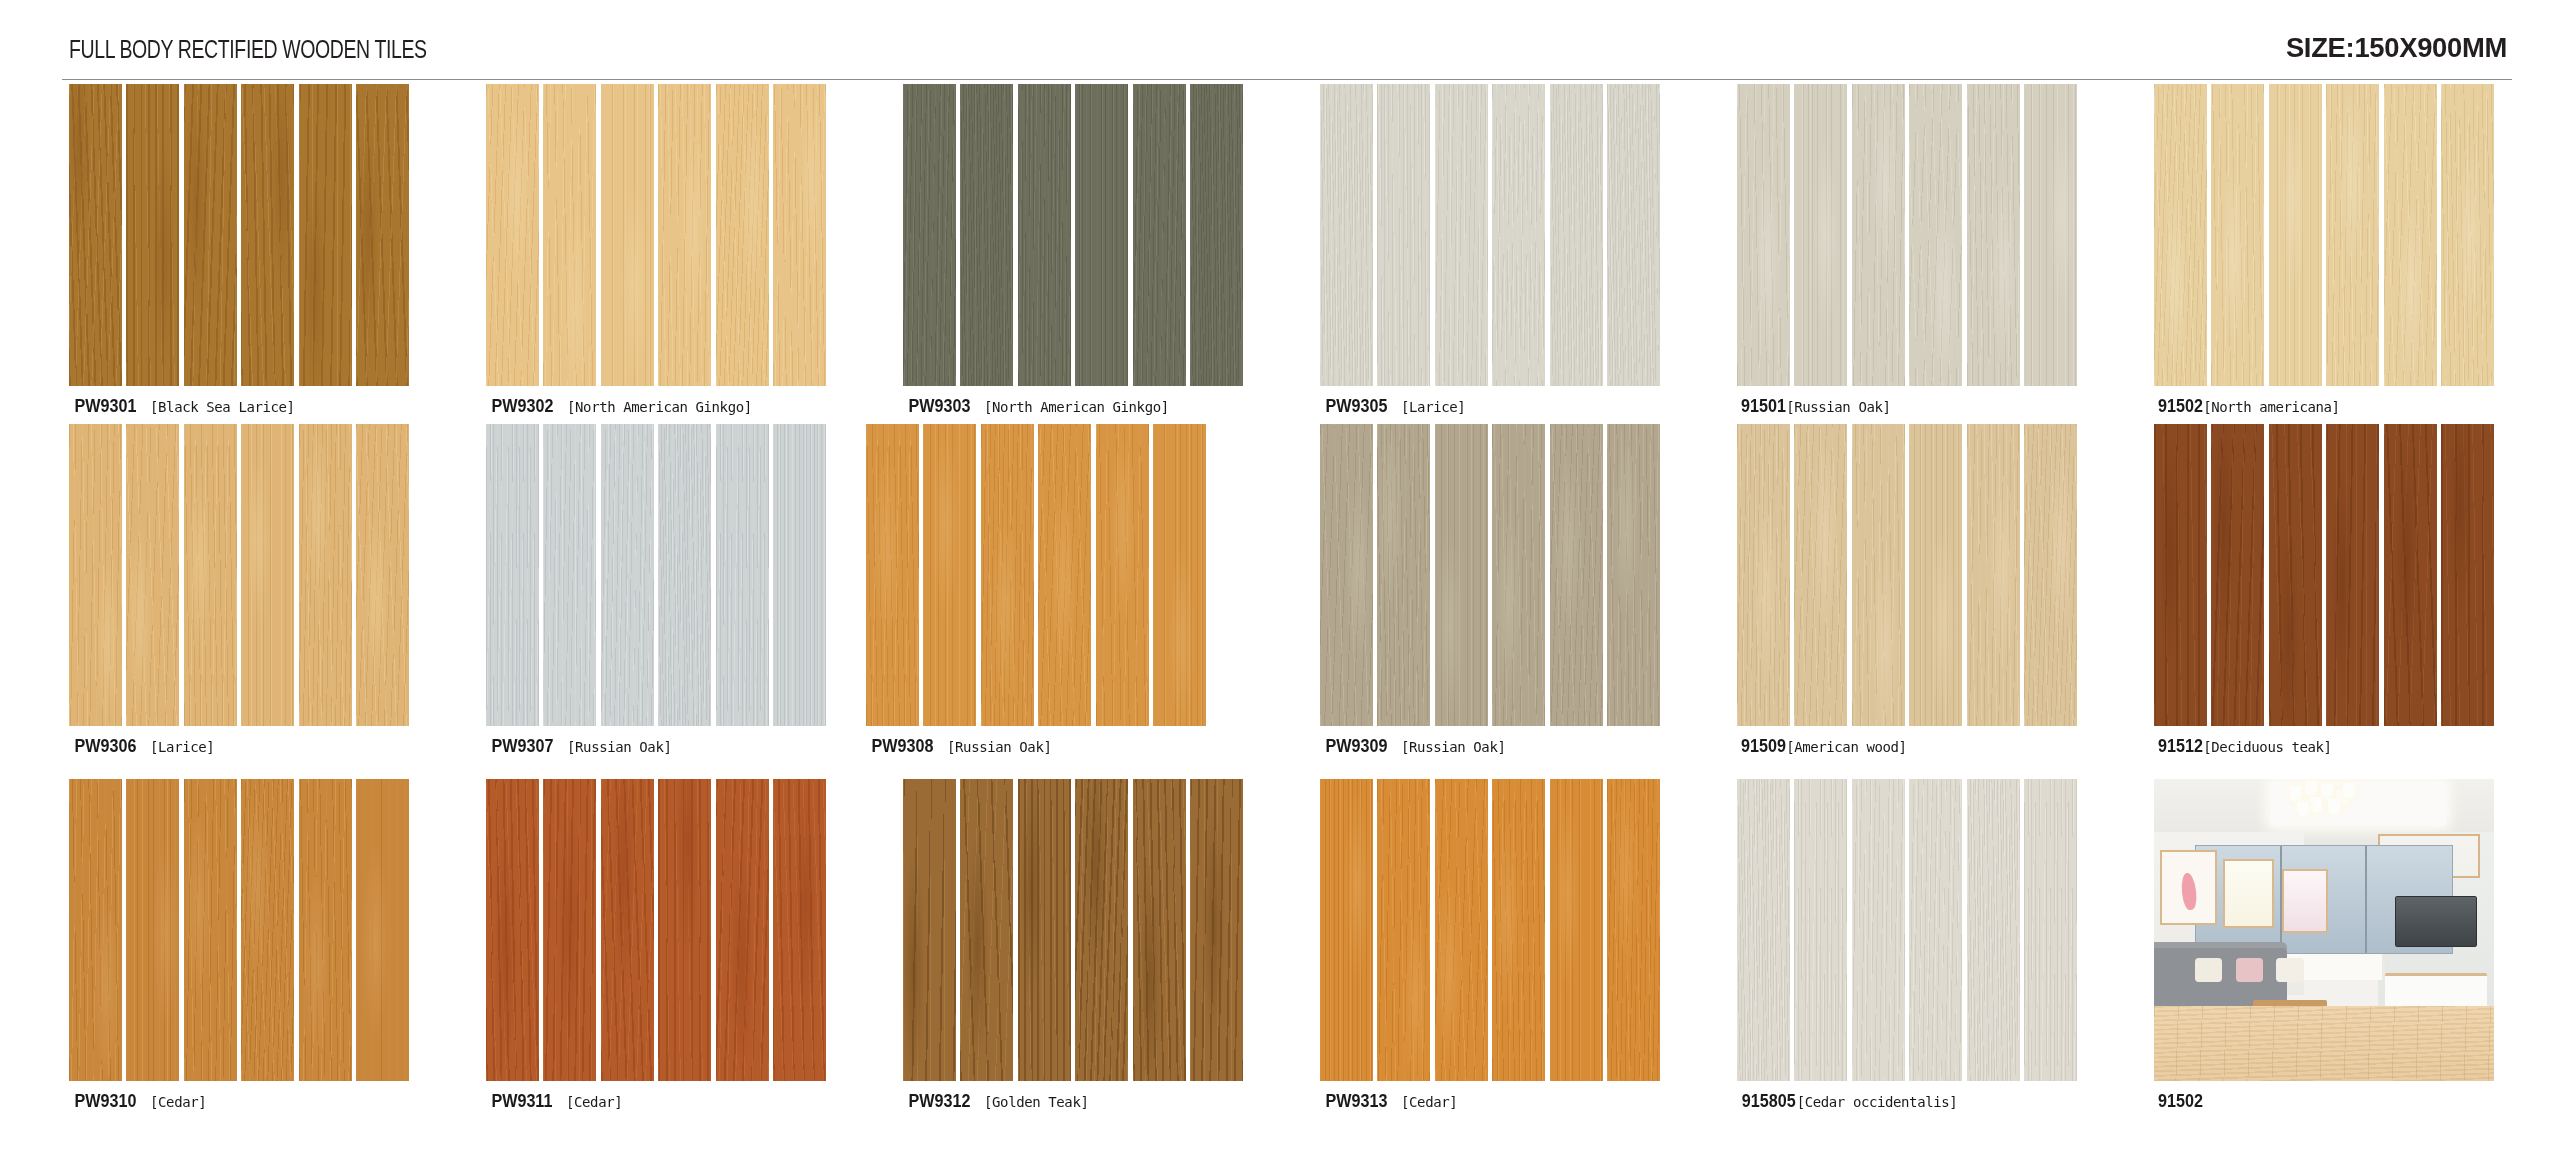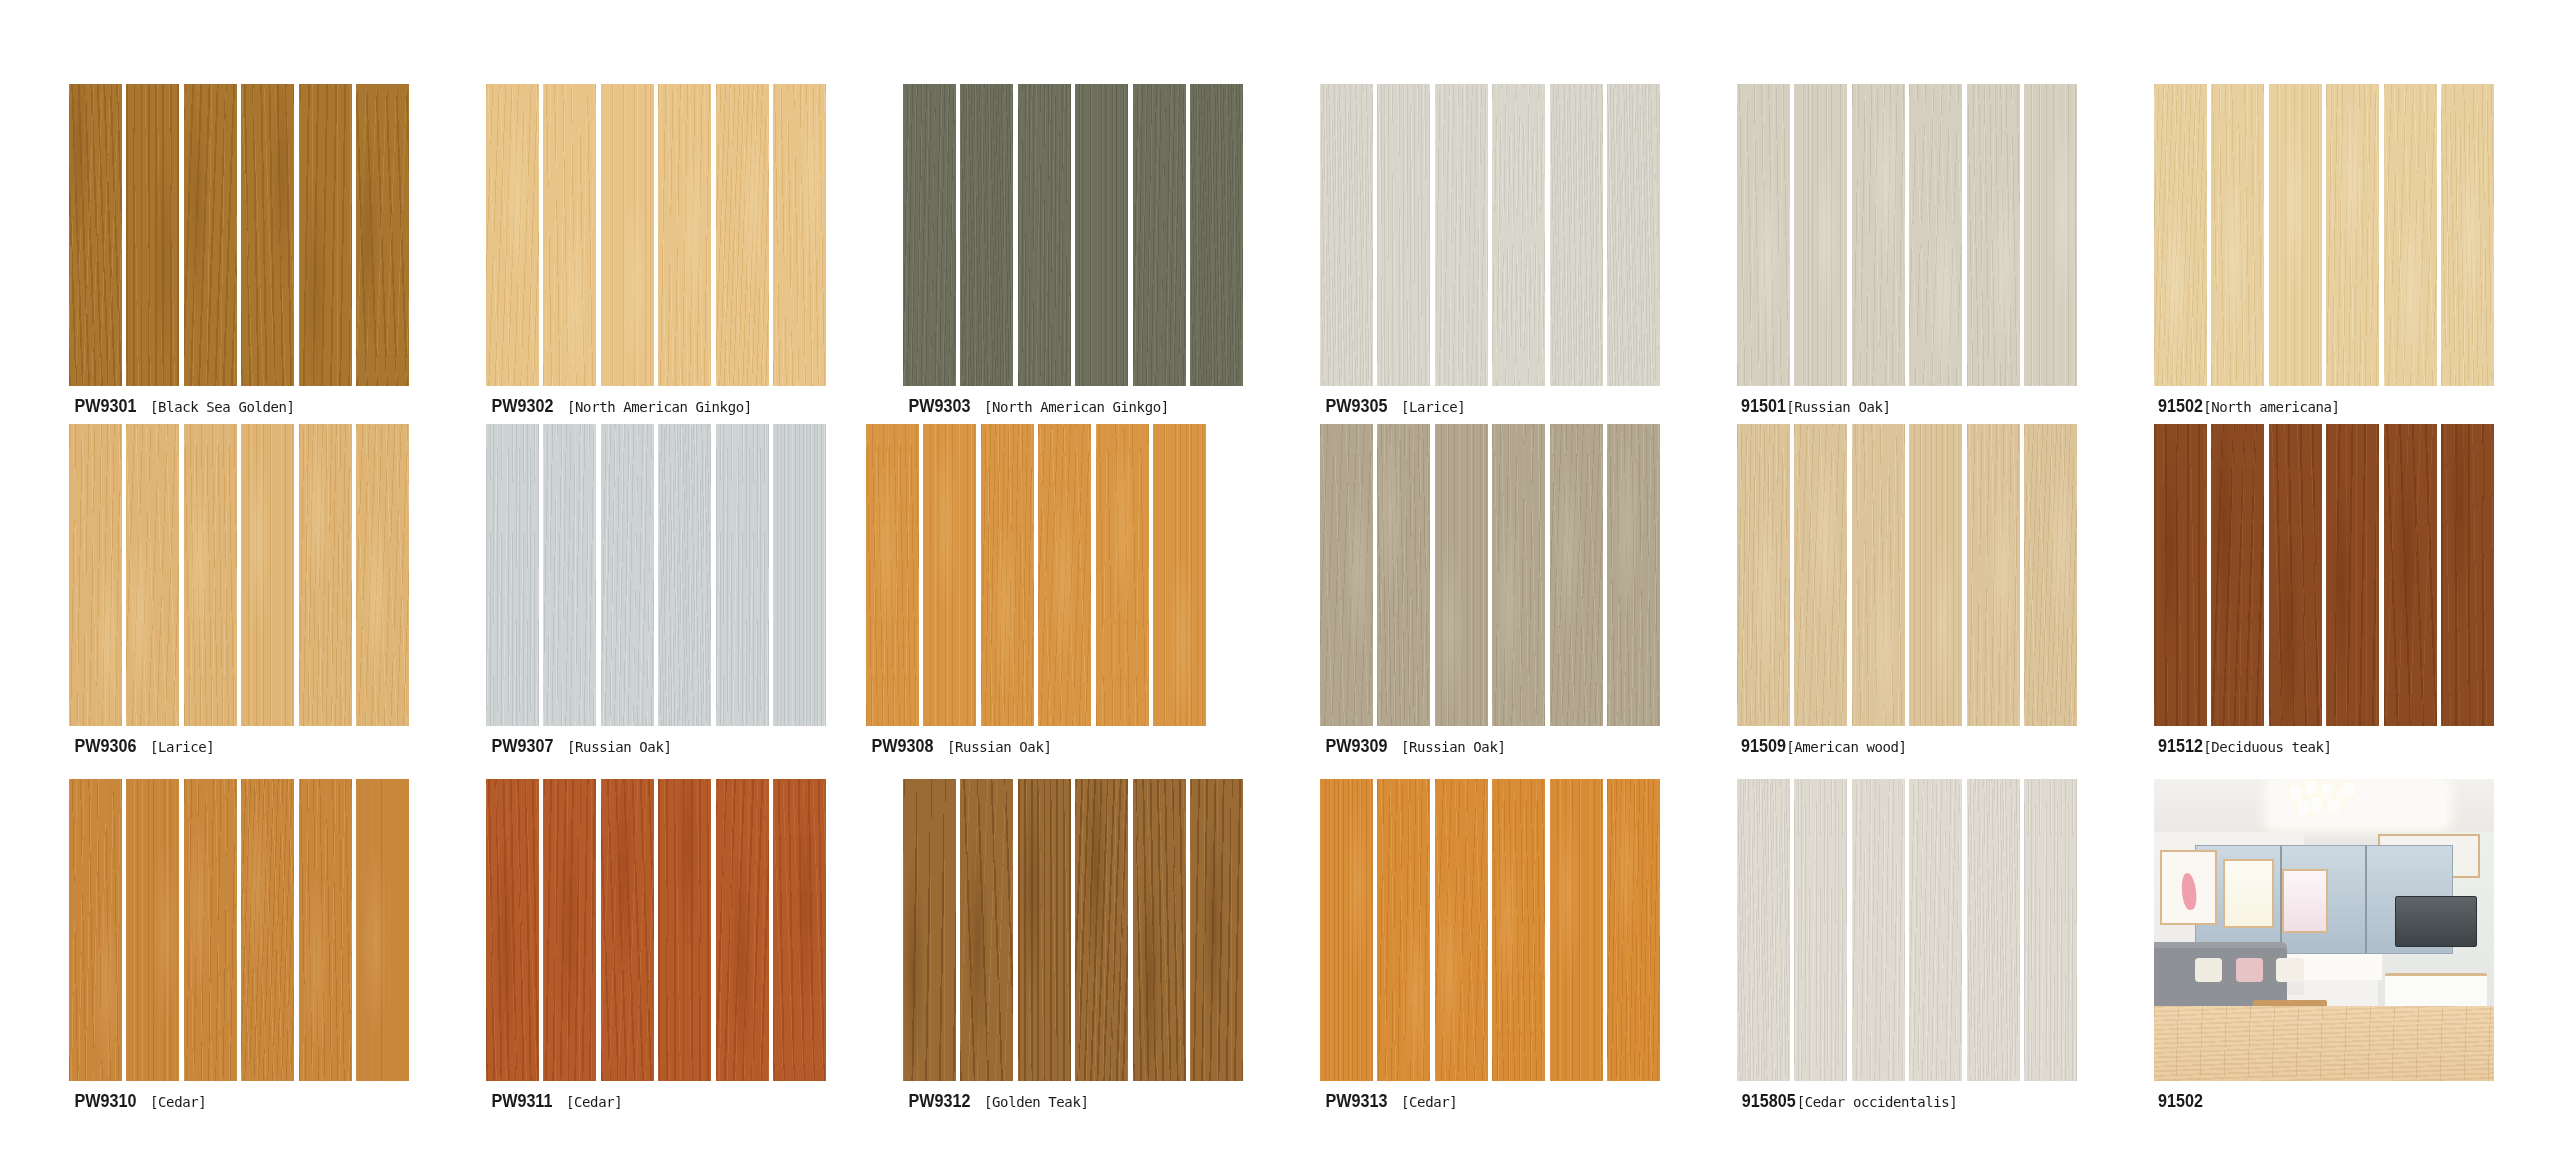--- a/index.html
+++ b/index.html
@@ -245,20 +245,25 @@
     background: repeating-linear-gradient(178deg,
       rgba(198,158,108,.18) 0 1.8px,
       rgba(255,240,215,.12) 1.8px 4.6px);
   }
 </style>
 </head>
 <body>
 
 <div id="page">
 
+  <div class="header">
+    <div class="header-title">FULL BODY RECTIFIED WOODEN TILES</div>
+    <div class="header-size">SIZE:150X900MM</div>
+    <div class="header-rule"></div>
+  </div>
 
   <div class="grid" id="grid">
       <div class="cell" style="left: 69px; top: 0px;">
         <div class="sample">
           <div class="planks">
             <div class="plank" style="background: rgb(169, 118, 47);">
               <span style="position: absolute; inset: 0px; opacity: 0.55; background: repeating-linear-gradient(88deg, rgb(138, 90, 30) 0px, rgb(138, 90, 30) 1.8px, rgba(0, 0, 0, 0) 1.8px, rgba(0, 0, 0, 0) 6.4px);"></span>
               <span style="position: absolute; inset: 0px; opacity: 0.45; background: radial-gradient(30% 55% at 18% 20%, rgb(138, 90, 30) 0%, rgba(0, 0, 0, 0) 70%), repeating-linear-gradient(92deg, rgb(199, 149, 82) 0px, rgb(199, 149, 82) 0.9px, rgba(0, 0, 0, 0) 0.9px, rgba(0, 0, 0, 0) 8.2px);"></span>
             </div>
             <div class="plank" style="background: rgb(169, 118, 47);">
@@ -278,21 +283,21 @@
               <span style="position: absolute; inset: 0px; opacity: 0.45; background: radial-gradient(30% 55% at 30% 68%, rgb(138, 90, 30) 0%, rgba(0, 0, 0, 0) 70%), repeating-linear-gradient(90deg, rgb(199, 149, 82) 0px, rgb(199, 149, 82) 0.9px, rgba(0, 0, 0, 0) 0.9px, rgba(0, 0, 0, 0) 12.8px);"></span>
             </div>
             <div class="plank" style="background: rgb(169, 118, 47);">
               <span style="position: absolute; inset: 0px; opacity: 0.55; background: repeating-linear-gradient(88deg, rgb(138, 90, 30) 0px, rgb(138, 90, 30) 1.8px, rgba(0, 0, 0, 0) 1.8px, rgba(0, 0, 0, 0) 10px);"></span>
               <span style="position: absolute; inset: 0px; opacity: 0.45; background: radial-gradient(30% 55% at 23% 50%, rgb(138, 90, 30) 0%, rgba(0, 0, 0, 0) 70%), repeating-linear-gradient(92deg, rgb(199, 149, 82) 0px, rgb(199, 149, 82) 0.9px, rgba(0, 0, 0, 0) 0.9px, rgba(0, 0, 0, 0) 10px);"></span>
             </div>
           </div>
         </div>
         <div class="caption">
           <span class="code">PW9301</span>
-          <span class="species sp-gap">[Black Sea Golden]</span>
+          <span class="species sp-gap">[Black Sea Larice]</span>
         </div>
       </div>
       <div class="cell" style="left: 486px; top: 0px;">
         <div class="sample">
           <div class="planks">
             <div class="plank" style="background: rgb(232, 196, 136);">
               <span style="position: absolute; inset: 0px; opacity: 0.55; background: repeating-linear-gradient(92deg, rgb(211, 168, 98) 0px, rgb(211, 168, 98) 0.9px, rgba(0, 0, 0, 0) 0.9px, rgba(0, 0, 0, 0) 6.4px);"></span>
               <span style="position: absolute; inset: 0px; opacity: 0.45; background: radial-gradient(35% 45% at 58% 37%, rgb(242, 217, 168) 0%, rgba(0, 0, 0, 0) 72%), repeating-linear-gradient(88deg, rgb(242, 217, 168) 0px, rgb(242, 217, 168) 0.9px, rgba(0, 0, 0, 0) 0.9px, rgba(0, 0, 0, 0) 12px);"></span>
             </div>
             <div class="plank" style="background: rgb(232, 196, 136);">

